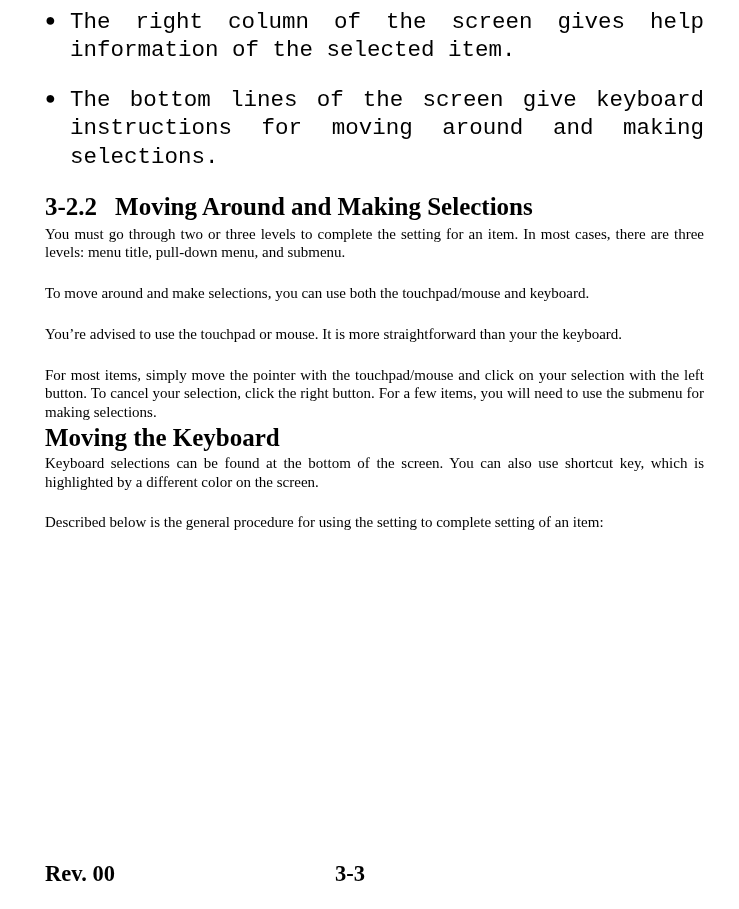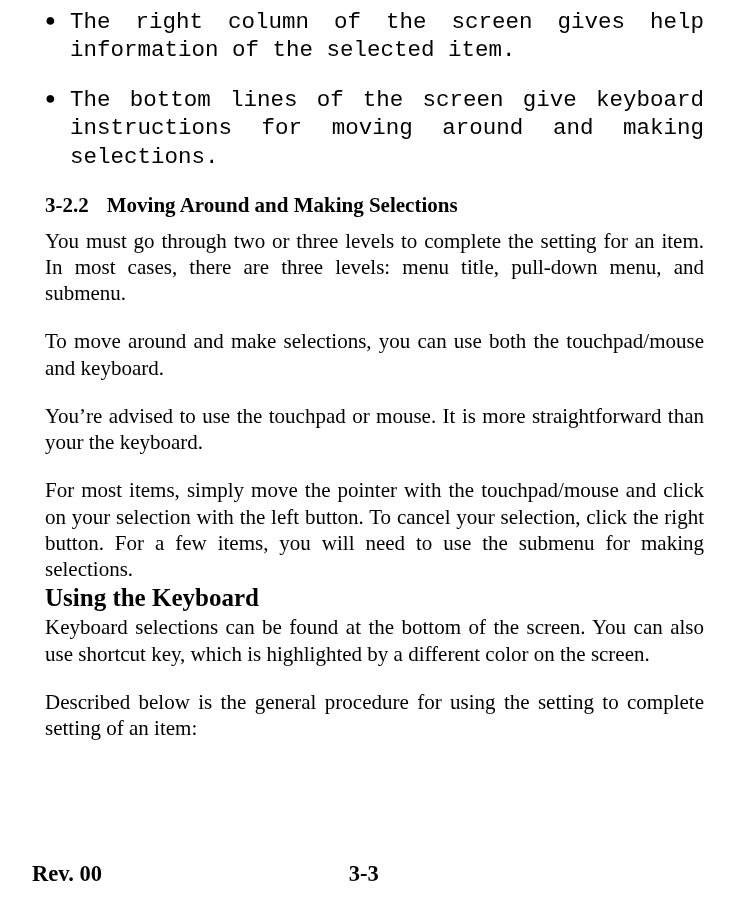--- a/index.html
+++ b/index.html
@@ -27,52 +27,51 @@
       flex-shrink: 0;
       width: 25px;
       font-size: 18px;
       line-height: 1.4;
     }
     .bullet-text {
       flex: 1;
       font-family: Liberation Mono, monospace;
     }
     .section-heading {
-      font-size: 21px;
+      font-size: 25px;
       font-weight: bold;
       margin-top: 10px;
-      margin-bottom: 10px;
+      margin-bottom: 4px;
     }
     .section-number {
       display: inline-block;
       margin-right: 18px;
     }
     .body-para {
-      font-size: 21px;
+      font-size: 15px;
       line-height: 1.25;
       text-align: justify;
       margin-bottom: 22px;
     }
     .body-para.tight {
       margin-bottom: 2px;
     }
     .sub-heading {
       font-size: 25px;
       font-weight: bold;
       margin-bottom: 2px;
     }
     .footer {
       position: absolute;
       bottom: 22px;
-      left: 32px;
+      left: 45px;
       right: 35px;
       display: flex;
       font-size: 22.5px;
       font-weight: bold;
-      gap: 21px;
     }
     .footer-left {
       width: 44%;
     }
     .footer-center {
       text-align: center;
     }
   </style>
 </head>
 <body>
@@ -92,21 +91,21 @@
 </div>
 
 <div class="body-para">You must go through two or three levels to complete the setting for an item. In most cases, there are three levels: menu title, pull-down menu, and submenu.</div>
 
 <div class="body-para">To move around and make selections, you can use both the touchpad/mouse and keyboard.</div>
 
 <div class="body-para">You’re advised to use the touchpad or mouse. It is more straightforward than your the keyboard.</div>
 
 <div class="body-para tight">For most items, simply move the pointer with the touchpad/mouse and click on your  selection with the left button. To cancel your selection, click the right button. For a few items, you will need to use the submenu for making selections.</div>
 
-<div class="sub-heading">Using the Keyboard</div>
+<div class="sub-heading">Moving the Keyboard</div>
 
 <div class="body-para">Keyboard selections can be found at the bottom of the screen. You can also use shortcut key, which is highlighted by a different color on the screen.</div>
 
 <div class="body-para">Described below is the general procedure for using the setting to complete setting of an item:</div>
 
 <div class="footer">
   <div class="footer-left">Rev. 00</div>
   <div class="footer-center">3-3</div>
 </div>
 

